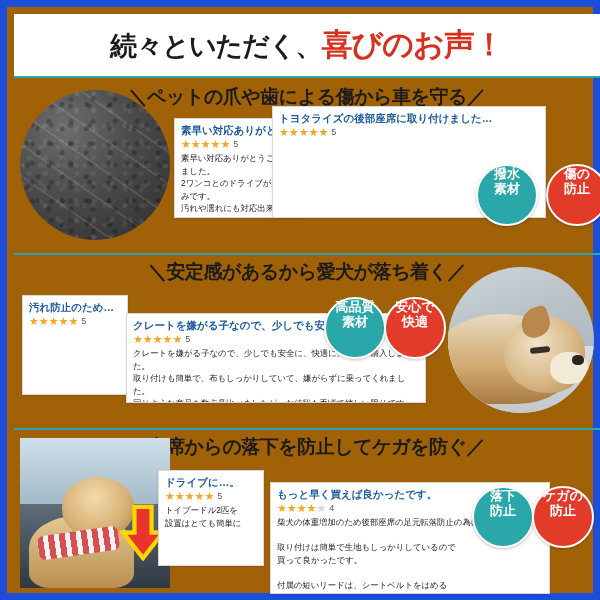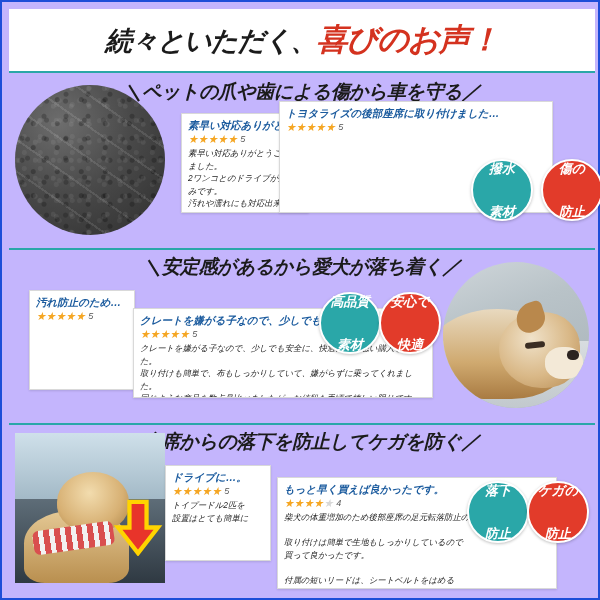--- a/index.html
+++ b/index.html
@@ -9,23 +9,22 @@
   }
   body {
     background: #ffffff;
     position: relative;
     overflow: hidden;
   }
   
   .frame {
     position: absolute;
     inset: 0;
-    border: 2px solid #1d4ed8;
-    background: #c4b5fd;
-    font-style: italic;
+    border: 7px solid #1d4ed8;
+    background: #a16207;
   }
   
   .header {
     position: absolute;
     left: 7px; top: 7px;
     width: 586px; height: 64px;
     background: #ffffff;
     display: flex;
     align-items: center;
     justify-content: center;
@@ -180,21 +179,20 @@
     width: 40%; height: 38%;
   }
   
   .review {
     position: absolute;
     background: #ffffff;
     border: 1px solid #d9d9d9;
     box-shadow: 0 1px 2px rgba(0,0,0,0.12);
     padding: 5px 6px 4px 6px;
     overflow: hidden;
-    margin-left: 12px;
   }
   .review .r-title {
     font-size: 10.5px;
     font-weight: bold;
     color: #1b5b9e;
     white-space: nowrap;
     overflow: hidden;
     text-overflow: clip;
     line-height: 13px;
   }
@@ -216,21 +214,21 @@
   }
 
   
   .badge {
     position: absolute;
     border-radius: 50%;
     color: #ffffff;
     display: flex;
     flex-direction: column;
     align-items: center;
-    justify-content: space-between;
+    justify-content: flex-start;
     font-weight: bold;
     font-size: 13px;
     line-height: 15px;
     text-align: center;
     border: 2px solid #ffffff;
     box-shadow: 0 1px 3px rgba(0,0,0,0.25);
   }
   .badge.teal { background: #2aa7a8; }
   .badge.red  { background: #e23b2a; }
 

